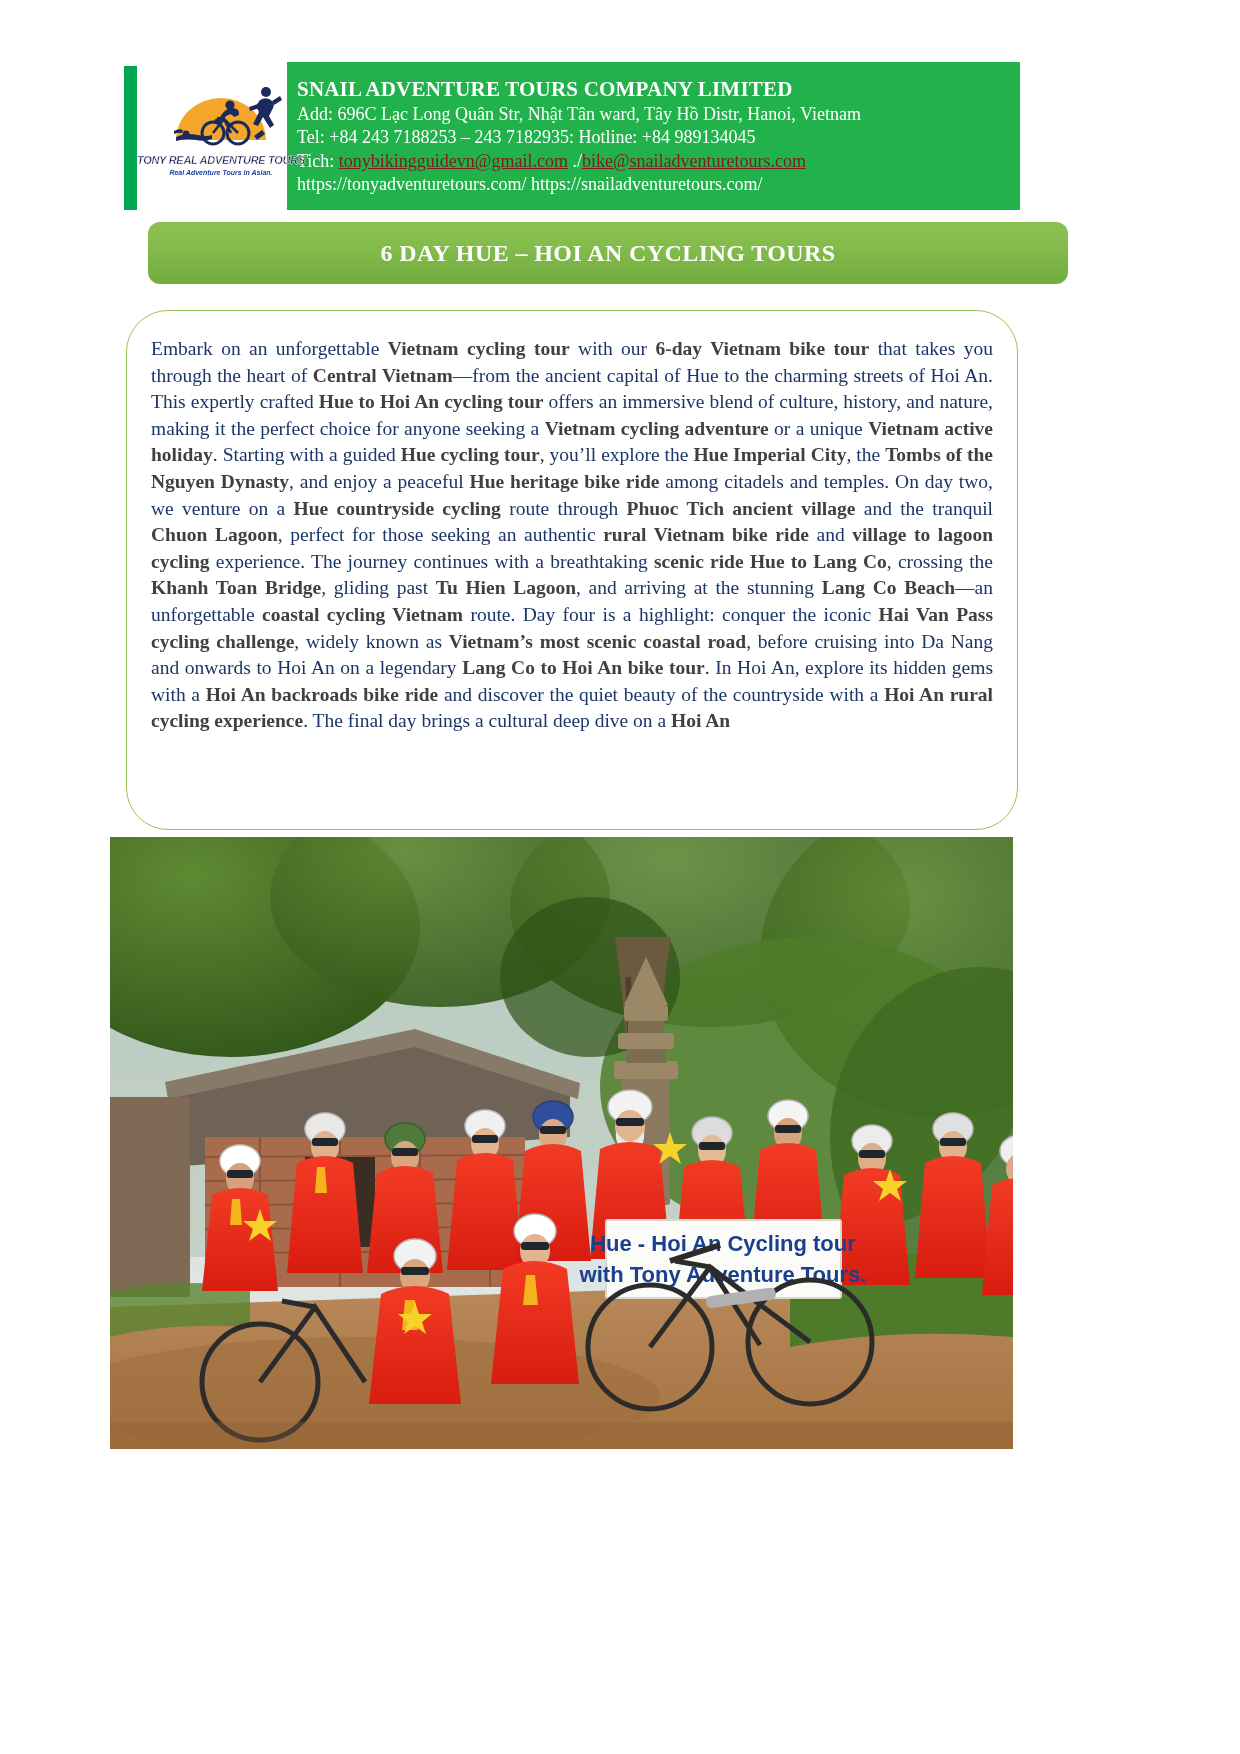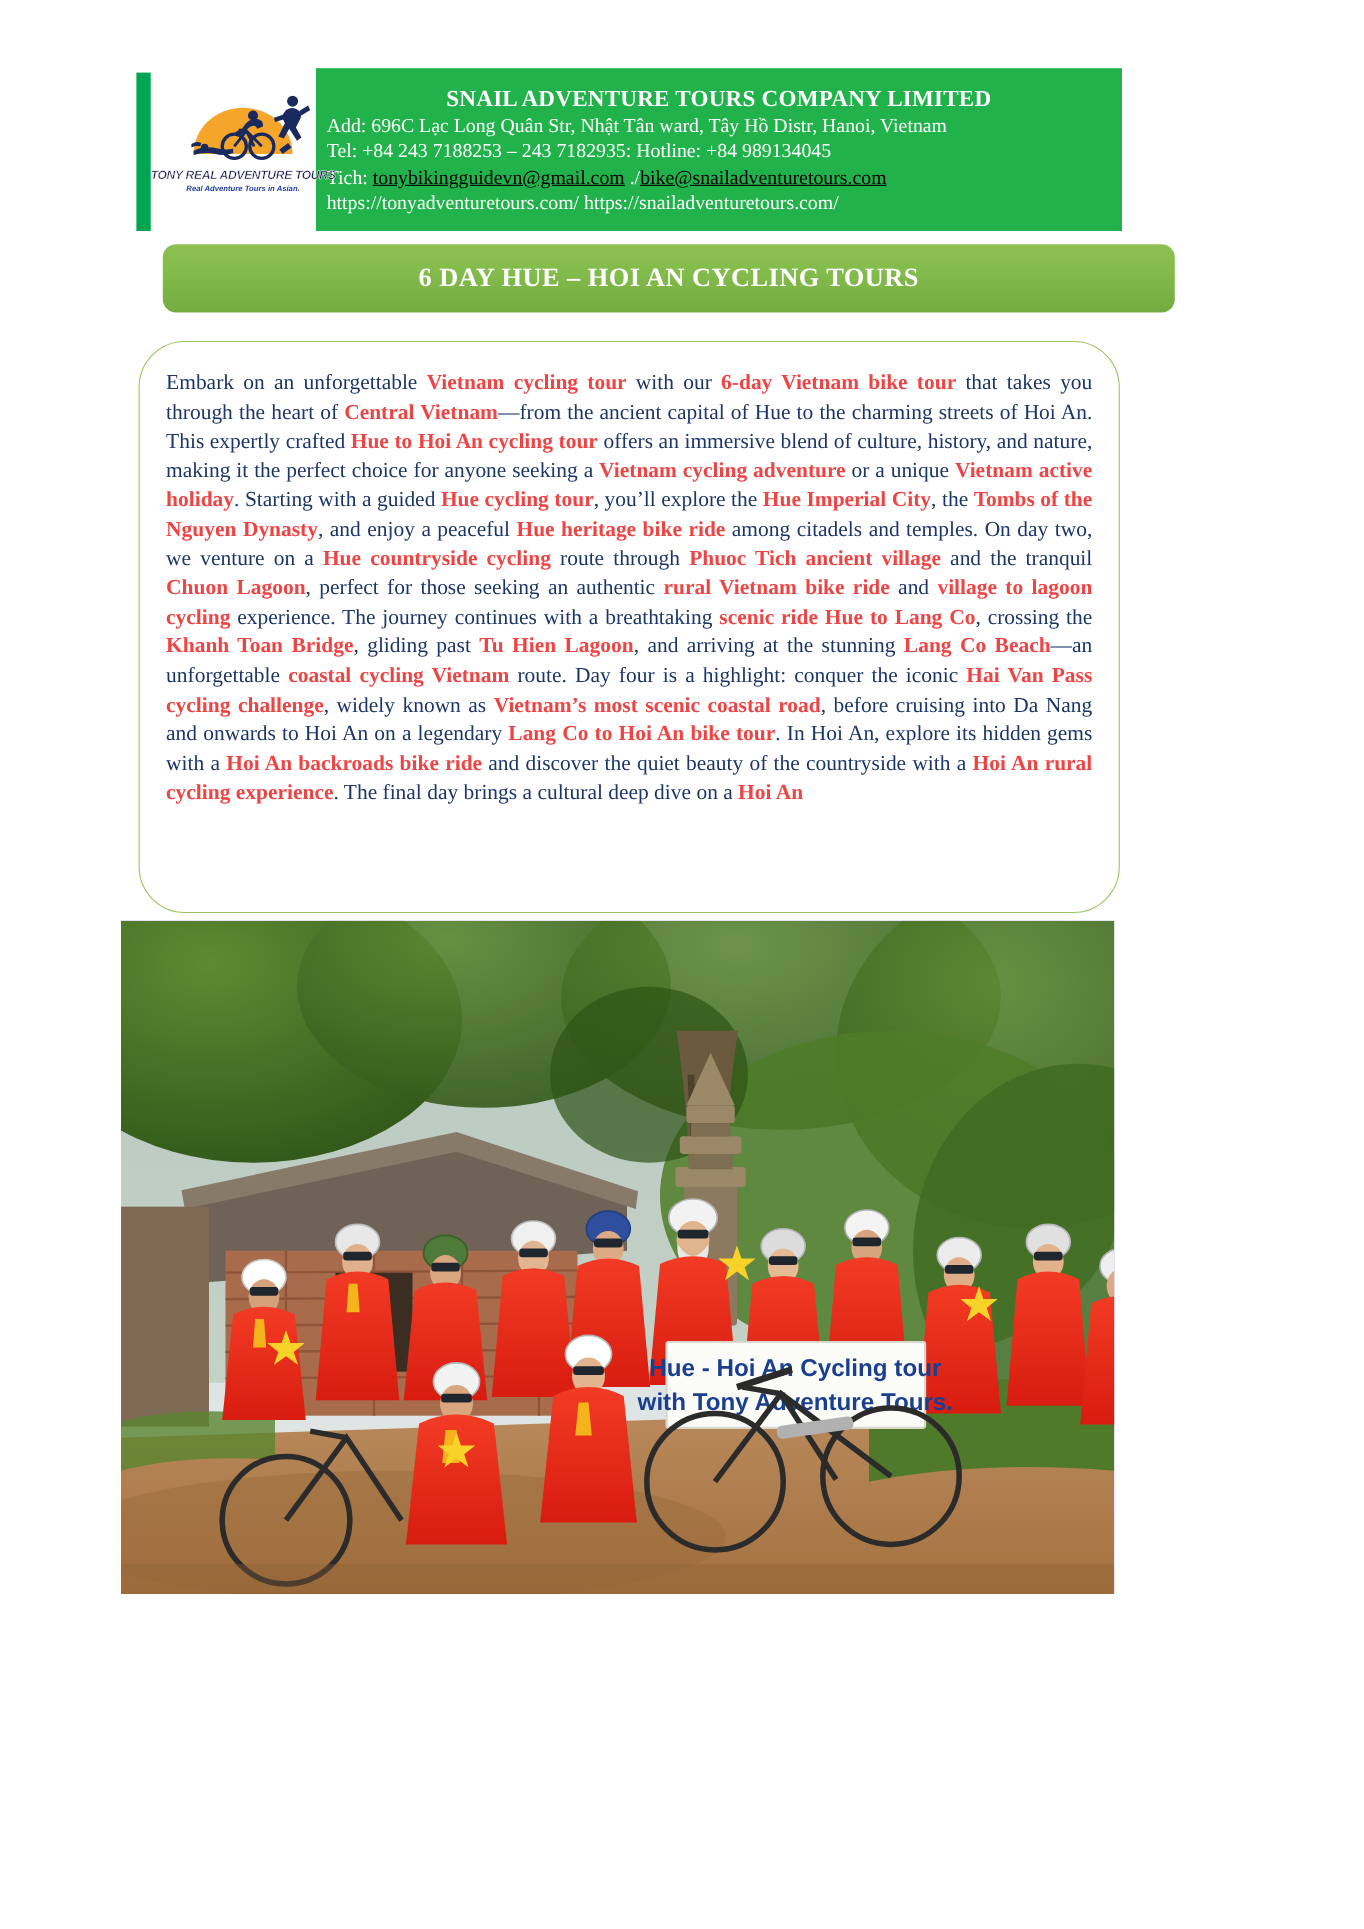--- a/index.html
+++ b/index.html
@@ -52,34 +52,33 @@
   }
 
   .header-green {
     flex:1;
     background:#22b24c;
     color:#ffffff;
     padding:6px 10px 4px 10px;
     display:flex; flex-direction:column; justify-content:center;
   }
   .hg-title {
-    text-align:center;
     font-weight:bold;
     font-size:21px;
     letter-spacing:0.2px;
     line-height:1.22;
     font-family:"Liberation Serif", serif;
   }
   .hg-line {
     font-size:18px;
     line-height:1.30;
     white-space:nowrap;
     font-family:"Liberation Serif", serif;
   }
-  .hg-link { text-decoration:underline; color:#000000; }
+  .hg-link { text-decoration:underline; color:#7f1d1d; }
 
   
   .title-banner {
     position:absolute; left:104px; top:222px;
     width:920px; height:62px;
     border-radius:12px;
     background:linear-gradient(to bottom,#8cc152 0%,#82bb4b 45%,#72ab3f 100%);
     display:flex; align-items:center; justify-content:center;margin-left:44px;
   }
   .title-banner .t {
@@ -103,21 +102,21 @@
     position:absolute;
     left:24px; right:24px; top:25px;
     font-size:19.5px;
     line-height:26.6px;
     color:#1b3567;
     text-align:justify;
     text-justify:inter-word;
     font-family:"Liberation Serif", serif;
     hyphens:none;
   }
-  .body-text b { font-weight:bold; color:#ef4444; }
+  .body-text b { font-weight:bold; color:#404040; }
 
   
   .photo {
     position:absolute; left:110px; top:837px;
     width:903px; height:612px;
     overflow:hidden;
     background:#c4b5fd;
   }
   .photo svg { display:block; width:100%; height:100%; }
 </style>

